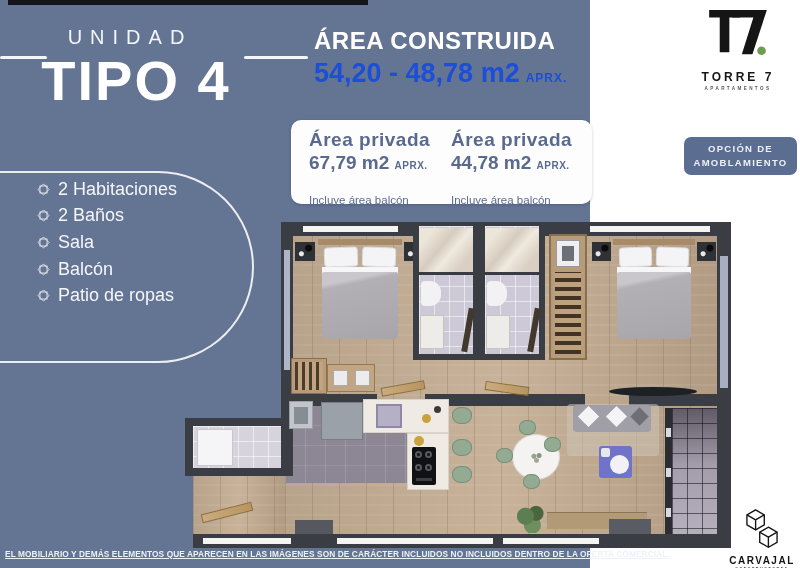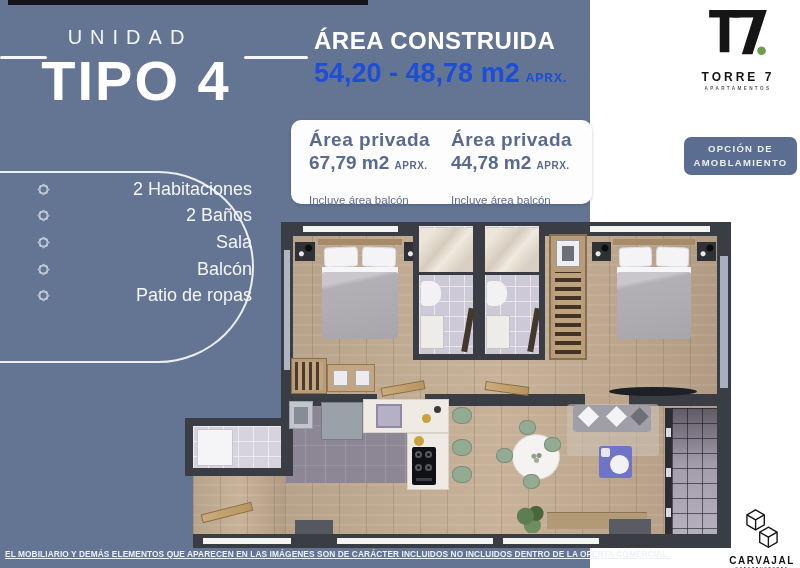--- a/index.html
+++ b/index.html
@@ -41,21 +41,21 @@
   .t7-sub{font-size:4.6px;font-weight:600;letter-spacing:2.4px;color:#5a5a5a;margin-top:2px;white-space:nowrap;}
 
   
   .furnish{left:684px;top:137px;width:113px;height:38px;background:#5c6d92;border-radius:7px;
            display:flex;flex-direction:column;align-items:center;justify-content:center;
            color:#eef1f6;font-size:9.5px;font-weight:700;letter-spacing:1.3px;line-height:1.5;cursor:pointer;}
 
   
   .features{left:0;top:171px;width:254px;height:192px;border:2px solid rgba(255,255,255,.88);
             border-left:none;border-radius:0 100px 100px 0;padding:3px 0 0 37px;box-sizing:border-box;}
-  .feat-row{display:flex;align-items:center;height:26.6px;color:#f4f6fa;font-size:18px;font-weight:500;white-space:nowrap;justify-content:space-between;}
+  .feat-row{display:flex;align-items:center;height:26.6px;color:#f4f6fa;font-size:18px;font-weight:500;white-space:nowrap;}
   .feat-row svg{margin-right:8px;flex:0 0 auto;opacity:.85;}
 
   
   .disclaimer{left:5px;top:549px;color:#eef1f7;font-size:8.3px;font-weight:600;letter-spacing:.1px;
               text-decoration:underline;white-space:nowrap;}
 
   
   .carv{left:729px;top:508px;width:66px;text-align:center;}
   .carv-name{font-size:10px;font-weight:800;letter-spacing:1.5px;color:#141414;margin-top:1px;white-space:nowrap;}
   .carv-sub{font-size:3.6px;font-weight:700;letter-spacing:1.6px;color:#2a2a2a;margin-top:1px;white-space:nowrap;}

